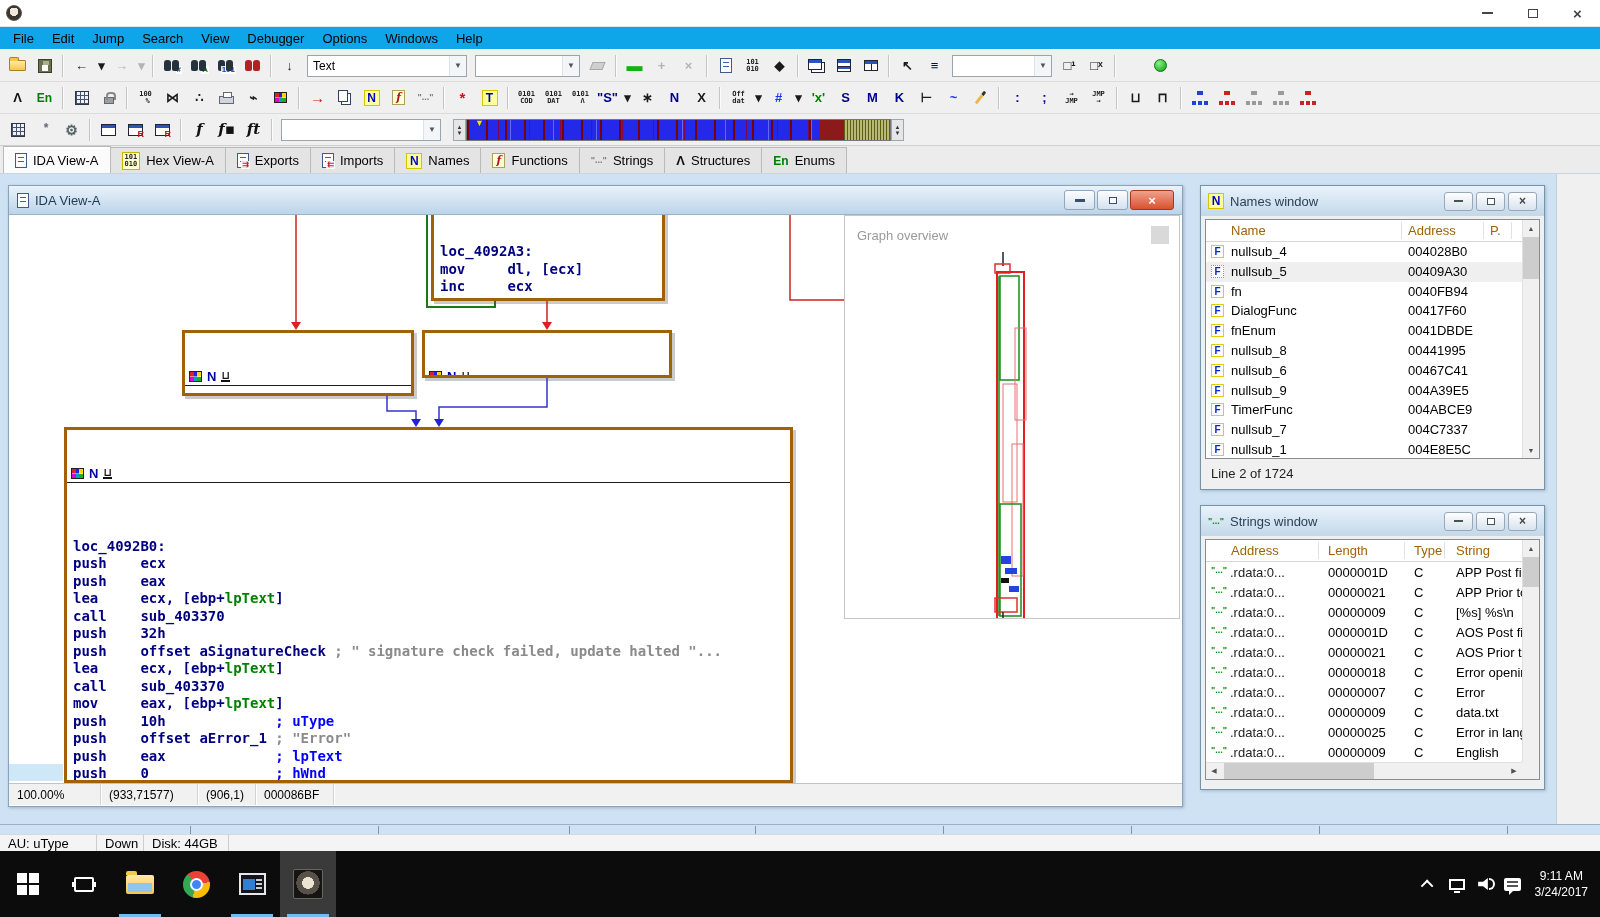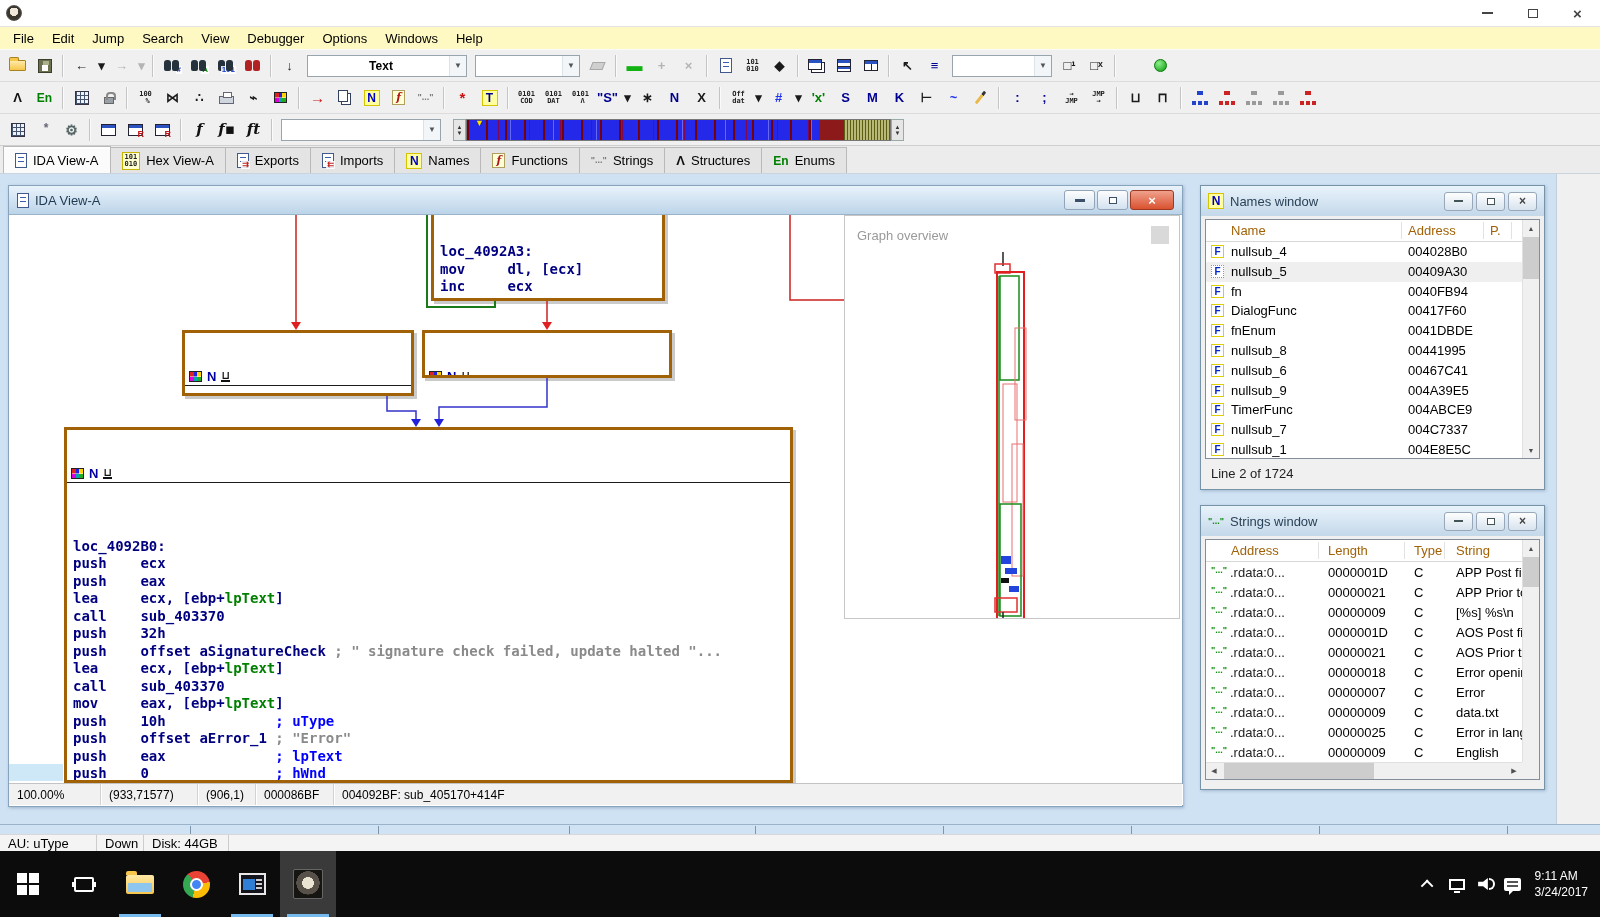--- a/index.html
+++ b/index.html
@@ -9,32 +9,32 @@
   
   .titlebar { position:absolute; top:0; left:0; right:0; height:27px; background:#fff; display:flex; align-items:center; padding-left:6px; border-bottom:1px solid #e3e3e3; }
   .appico { width:16px; height:16px; border-radius:50%; background:radial-gradient(circle at 50% 42%, #efe8da 0 40%, #3a352d 41% 100%); border:1px solid #555; margin-right:6px; flex:0 0 auto; }
   .tb-title { font-size:13px; color:#111; }
   .wincontrols { margin-left:auto; display:flex; height:100%; }
   .wc { width:45px; height:100%; display:flex; align-items:center; justify-content:center; color:#444; }
   .wc .bar { width:11px; height:2px; background:#444; }
   .wc .box { width:10px; height:9px; border:1.5px solid #444; }
   .wc .x { font-size:15px; line-height:1; font-weight:bold; }
 
-  .menubar { position:absolute; top:27px; left:0; right:0; height:22px; background:#fef9c3; display:flex; align-items:center; padding-left:4px; }
+  .menubar { position:absolute; top:27px; left:0; right:0; height:22px; background:#0ea5e9; display:flex; align-items:center; padding-left:4px; }
   .menu-item { padding:2px 9px; }
 
   .trow { position:absolute; left:0; right:0; background:#f0f0f0; display:flex; align-items:center; padding:0 4px; }
   #row1 { top:49px; height:33px; border-top:1px solid #fafafa; border-bottom:1px solid #dcdcdc; }
   #row2 { top:82px; height:32px; border-bottom:1px solid #dcdcdc; }
   #row3 { top:114px; height:32px; border-bottom:1px solid #cfcfcf; }
   .tbtn { width:27px; height:26px; display:flex; align-items:center; justify-content:center; background:none; border:none; flex:0 0 auto; font-family:inherit; position:relative; }
   .tbtn.small { width:13px; }
   .tsep { width:2px; height:22px; border-left:1px solid #c4c4c4; border-right:1px solid #fbfbfb; margin:0 4px; flex:0 0 auto; }
   .combo { height:22px; background:#fff; border:1px solid #98a4ae; display:flex; align-items:center; margin:0 4px; font-size:12px; flex:0 0 auto; position:relative; }
-  .combo .cval { padding-left:5px; flex:1; text-align:center;font-weight:bold; }
+  .combo .cval { padding-left:5px; flex:1; text-align:left; }
   .combo .arr { width:17px; height:100%; display:flex; align-items:center; justify-content:center; font-size:8px; color:#555; background:#f3f6f8; border-left:1px solid #dbe2e8; }
 
   .gi { font-weight:bold; font-size:13px; line-height:1; display:inline-flex; align-items:center; justify-content:center; position:relative; }
   .c-k{color:#1a1a1a} .c-dis{color:#b4b4b4} .c-nav{color:#000090} .c-blu{color:#2233ee}
   .c-grn{color:#12b212;font-size:16px} .c-grn2{color:#008000} .c-red{color:#cc1111;font-size:15px}
   .c-fser{font-family:"DejaVu Serif",serif; font-style:italic; font-size:15px; color:#111}
   .ic-2line { font:bold 7px/7px "DejaVu Sans Mono",monospace; white-space:pre; color:#222; text-align:center; }
   .ic-hexy { font:bold 7px/7px "DejaVu Sans Mono",monospace; white-space:pre; background:#ffffd2; border:1px solid #c8b400; padding:1px 2px; color:#222; }
   .ic-folder { width:17px; height:11px; background:linear-gradient(#ffeaa9,#f6c64b); border:1px solid #a8821f; border-radius:1px; position:relative; }
   .ic-folder::before { content:""; position:absolute; top:-4px; left:-1px; width:8px; height:3px; background:#f6c64b; border:1px solid #a8821f; border-bottom:none; border-radius:2px 2px 0 0; }
@@ -196,21 +196,21 @@
   .tray { margin-left:auto; display:flex; align-items:center; height:100%; }
   .tray-item { width:28px; height:100%; display:flex; align-items:center; justify-content:center; position:relative; }
   .chev { width:9px; height:9px; border-left:2px solid #fff; border-top:2px solid #fff; transform:rotate(45deg) translateY(2px); }
   .net { width:16px; height:11px; border:2px solid #fff; position:relative; }
   .net::after { content:""; position:absolute; left:3px; bottom:-5px; width:6px; height:2px; background:#fff; box-shadow:-3px 0 0 -1px #fff,9px 0 0 -1px #fff; }
   .vol { width:13px; height:12px; background:#fff; clip-path:polygon(0 32%, 38% 32%, 75% 0, 75% 100%, 38% 68%, 0 68%); position:relative; }
   .volarc { position:absolute; right:4px; top:50%; transform:translateY(-50%); width:6px; height:12px; border:2px solid #fff; border-left:none; border-radius:0 9px 9px 0; }
   .notif { width:17px; height:13px; background:#fff; border-radius:2px; position:relative; }
   .notif::before { content:""; position:absolute; left:3px; top:3px; right:3px; height:2px; background:#555; box-shadow:0 4px 0 #555; }
   .notif::after { content:""; position:absolute; left:5px; bottom:-4px; border:4px solid transparent; border-top-color:#fff; border-left-color:#fff; }
-  .clock { text-align:left; color:#fff; font-size:12px; line-height:16px; padding:0 12px 0 8px; }
+  .clock { text-align:center; color:#fff; font-size:12px; line-height:16px; padding:0 12px 0 8px; }
 </style>
 </head>
 <body>
 
 <div class="titlebar">
   <span class="appico"></span>
   <div class="wincontrols">
     <div class="wc">
         <span class="bar"></span>
       </div>
@@ -687,21 +687,20 @@
           <line x1="158" y1="396" x2="158" y2="402" stroke="#222" stroke-width="1.5"></line>
         </svg>
       </div>
     </div>
 
     <div class="mdi-status" id="mdi-status">
         <div class="ms-seg" style="width: 92px;">100.00%</div>
         <div class="ms-seg" style="width: 97px;">(933,71577)</div>
         <div class="ms-seg" style="width: 58px;">(906,1)</div>
         <div class="ms-seg" style="width: 78px;">000086BF</div>
-        <div class="ms-seg" style="flex: 1 1 0%; border-right: none;">004092BF: sub_405170+414F</div>
       </div>
   </div>
 
   <div class="toolwin" id="names-win">
     <div class="tw-title">
       <span class="gi ic-nyellow">N</span>
       <span class="t">Names window</span>
       <div class="tw-btns">
         <div class="tw-btn">
             <span class="bar"></span>

